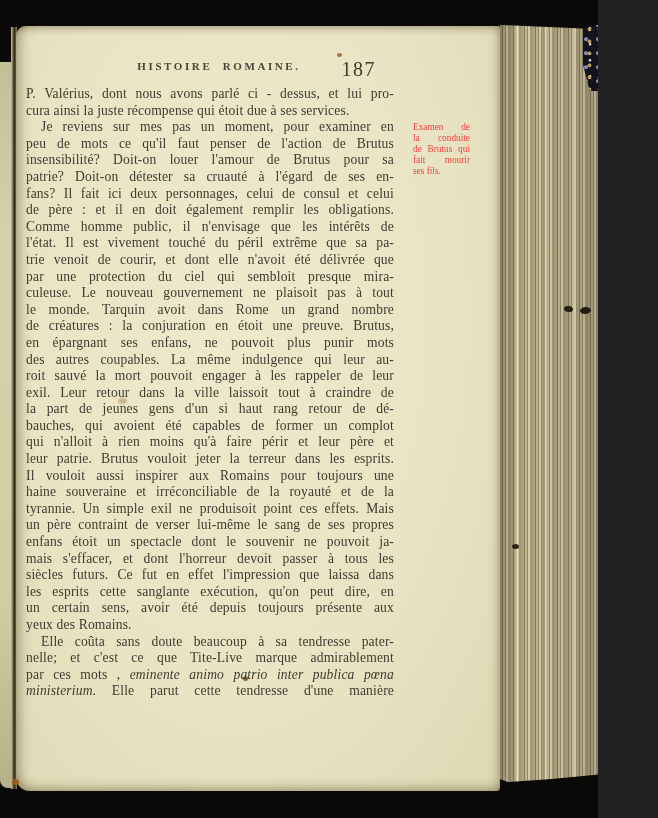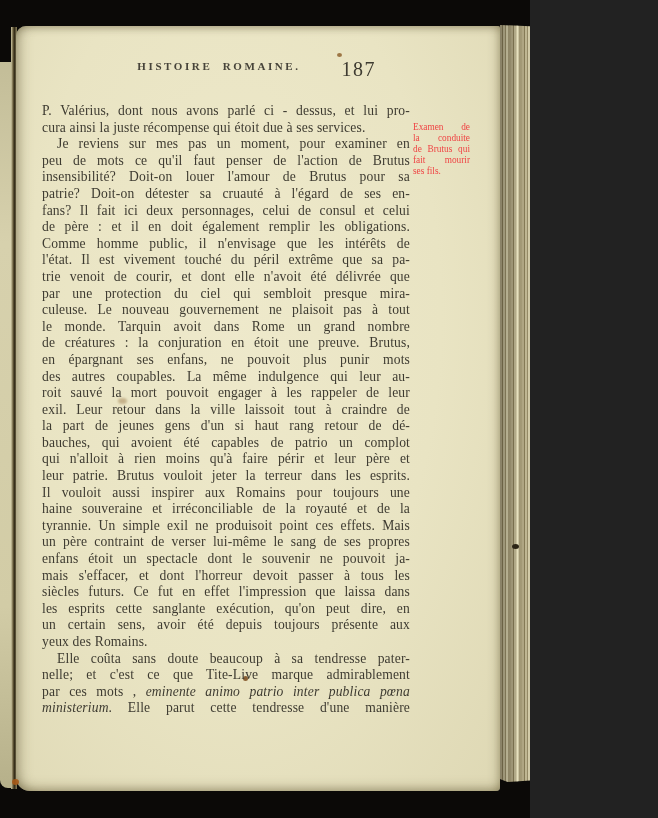--- a/index.html
+++ b/index.html
@@ -3,21 +3,21 @@
 <meta charset="utf-8">
 <style>
   :root{
     --background:#0b0907; --paper:#eae5c4; --paper-edge:#d8d2ad; --ink:#3e3b31;
     --fore-edge-base:#b0a683; --fore-edge-dark:#857a56; --fore-edge-light:#d5cda9;
     --marble-base:#13131e; --marble-blue:#7d88c4; --marble-gold:#bb9d55; --marble-white:#d6d4cd;
     --gutter-dark:#2f2815; --stain-brown:#7a4a1c;
   }
   html,body{margin:0;padding:0;}
   body{background:#222;font-family:"Liberation Serif","DejaVu Serif",serif;}
-  .stage{position:relative;width:530px;height:818px;overflow:hidden;background:var(--background);}
+  .stage{position:relative;width:598px;height:818px;overflow:hidden;background:var(--background);}
 
   
   .facing-strip{position:absolute;left:0;top:62px;width:12px;height:726px;
     background:linear-gradient(180deg,#c3bd98,#d7d1ad 25%,#d2cca6 75%,#b6b08a);
     border-bottom-left-radius:8px;}
   
   .gutter{position:absolute;left:11px;top:27px;width:6px;height:762px;
     background:linear-gradient(90deg,#cfc9a4,#6b5f3e 35%,var(--gutter-dark) 55%,#8d835f);}
 
   
@@ -60,21 +60,21 @@
     border-radius:3px;transform:rotate(-10deg);box-shadow:0 1px 2px rgba(0,0,0,.6);}
 
   
   .running-head{position:absolute;left:42px;top:60px;width:368px;height:18px;color:var(--ink);}
   .running-title{display:block;text-align:center;padding-right:14px;
     font-size:11px;letter-spacing:2.6px;word-spacing:5px;font-weight:bold;color:#47443a;}
   .folio{position:absolute;right:34px;top:-2px;font-size:20px;letter-spacing:1.5px;
     font-feature-settings:"onum" 1;color:var(--ink);}
 
   
-  .body{position:absolute;left:42px;top:86px;width:368px;color:var(--ink);margin-top:17px;}
+  .body{position:absolute;left:26px;top:86px;width:368px;color:var(--ink);}
   .line{font-size:13.6px;line-height:16.6px;height:16.6px;overflow:hidden;
     text-align:justify;text-align-last:justify;letter-spacing:.15px;}
   .line.ind{padding-left:15px;}
   .line.nj{text-align-last:left;}
   .it{font-style:italic;}
 
   
   .note{position:absolute;left:413px;top:122px;width:57px;color:#ef4444;}
   .note-line{font-size:9.3px;line-height:10.9px;text-align:justify;text-align-last:justify;}
   .note-line.nj{text-align-last:left;}
@@ -132,21 +132,21 @@
       <div class="line"><span>trie venoit de courir, et dont elle n'avoit été délivrée que</span></div>
       <div class="line"><span>par une protection du ciel qui sembloit presque mira-</span></div>
       <div class="line"><span>culeuse. Le nouveau gouvernement ne plaisoit pas à tout</span></div>
       <div class="line"><span>le monde. Tarquin avoit dans Rome un grand nombre</span></div>
       <div class="line"><span>de créatures : la conjuration en étoit une preuve. Brutus,</span></div>
       <div class="line"><span>en épargnant ses enfans, ne pouvoit plus punir mots</span></div>
       <div class="line"><span>des autres coupables. La même indulgence qui leur au-</span></div>
       <div class="line"><span>roit sauvé la mort pouvoit engager à les rappeler de leur</span></div>
       <div class="line"><span>exil. Leur retour dans la ville laissoit tout à craindre de</span></div>
       <div class="line"><span>la part de jeunes gens d'un si haut rang retour de dé-</span></div>
-      <div class="line"><span>bauches, qui avoient été capables de patrio un complot</span></div>
+      <div class="line"><span>bauches, qui avoient été capables de former un complot</span></div>
       <div class="line"><span>qui n'alloit à rien moins qu'à faire périr et leur père et</span></div>
       <div class="line"><span>leur patrie. Brutus vouloit jeter la terreur dans les esprits.</span></div>
       <div class="line"><span>Il vouloit aussi inspirer aux Romains pour toujours une</span></div>
       <div class="line"><span>haine souveraine et irréconciliable de la royauté et de la</span></div>
       <div class="line"><span>tyrannie. Un simple exil ne produisoit point ces effets. Mais</span></div>
       <div class="line"><span>un père contraint de verser lui-même le sang de ses propres</span></div>
       <div class="line"><span>enfans étoit un spectacle dont le souvenir ne pouvoit ja-</span></div>
       <div class="line"><span>mais s'effacer, et dont l'horreur devoit passer à tous les</span></div>
       <div class="line"><span>siècles futurs. Ce fut en effet l'impression que laissa dans</span></div>
       <div class="line"><span>les esprits cette sanglante exécution, qu'on peut dire, en</span></div>

